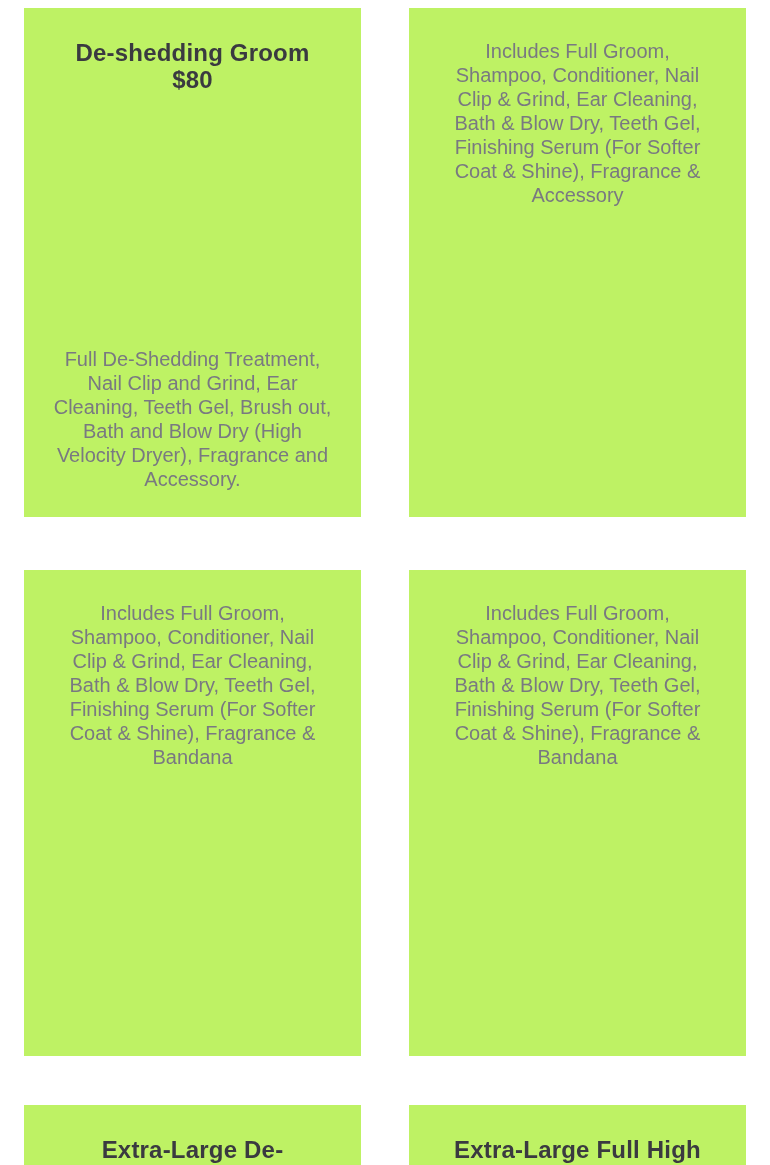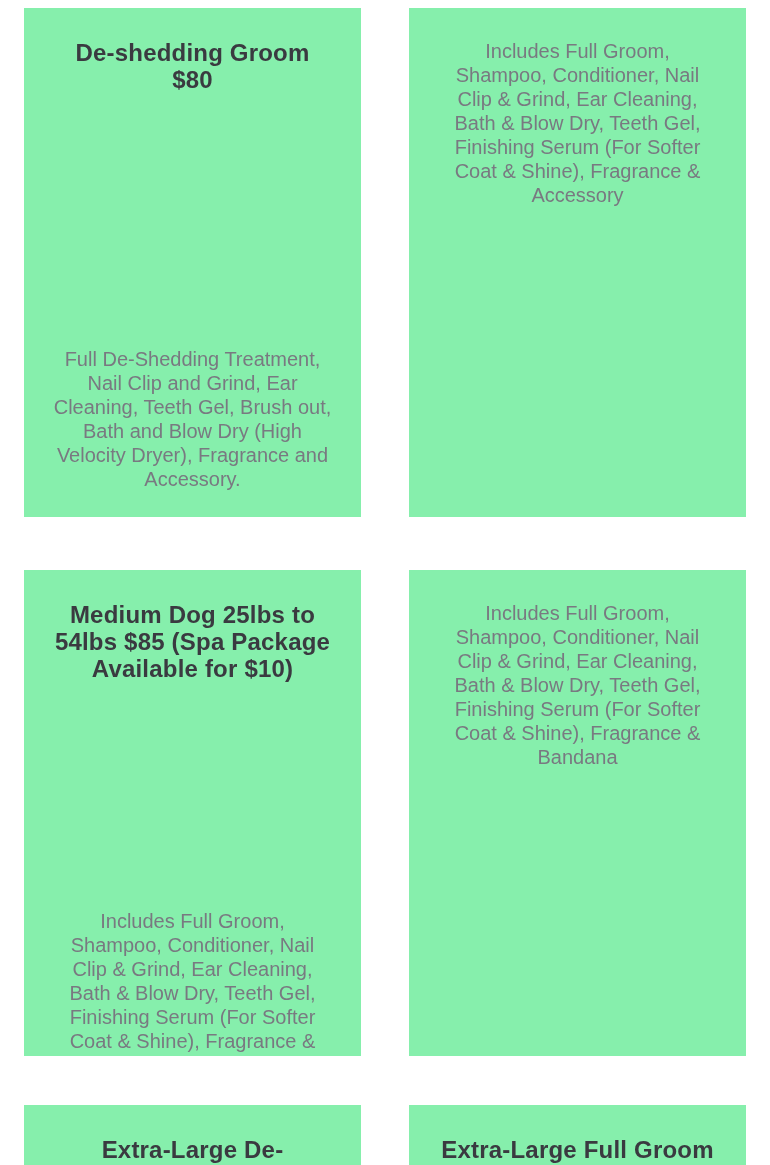--- a/index.html
+++ b/index.html
@@ -18,21 +18,21 @@
   }
   .row {
     display: grid;
     grid-template-columns: 337px 337px;
     column-gap: 48px;
     padding: 0 24px;
   }
   .row-2 { margin-top: 53px; }
   .row-3 { margin-top: 49px; }
   .card {
-    background: #86efac;
+    background: #bef264;
     box-sizing: border-box;
     padding: 31px 28px 0 28px;
     overflow: hidden;
   }
   .row-1 .card { height: 509px; }
   .row-2 .card { height: 486px; }
   .row-3 .card { height: 509px; }
   .title-area {
     height: 308px;
   }
@@ -66,36 +66,33 @@
       </div>
       <p class="card-desc">Full De-Shedding Treatment, Nail Clip and Grind, Ear Cleaning, Teeth Gel, Brush out, Bath and Blow Dry (High Velocity Dryer), Fragrance and Accessory.</p>
     </section>
     <section class="card">
       <p class="card-desc">Includes Full Groom, Shampoo, Conditioner, Nail Clip &amp; Grind, Ear Cleaning, Bath &amp; Blow Dry, Teeth Gel, Finishing Serum (For Softer Coat &amp; Shine), Fragrance &amp; Accessory</p>
     </section>
   </div>
 
   <div class="row row-2">
     <section class="card">
-      <div class="title-area">
-        <h2 class="card-title">Medium Dog 25lbs to 54lbs $85 (Spa Package Available for $10)</h2>
-      </div>
       <p class="card-desc">Includes Full Groom, Shampoo, Conditioner, Nail Clip &amp; Grind, Ear Cleaning, Bath &amp; Blow Dry, Teeth Gel,  Finishing Serum (For Softer Coat &amp; Shine), Fragrance &amp; Bandana</p>
     </section>
     <section class="card">
       <p class="card-desc">Includes Full Groom, Shampoo, Conditioner, Nail Clip &amp; Grind, Ear Cleaning, Bath &amp; Blow Dry, Teeth Gel, Finishing Serum (For Softer Coat &amp; Shine), Fragrance &amp; Bandana</p>
     </section>
   </div>
 
   <div class="row row-3">
     <section class="card">
       <div class="title-area">
         <h2 class="card-title">Extra-Large De-</h2>
       </div>
     </section>
     <section class="card">
       <div class="title-area">
-        <h2 class="card-title">Extra-Large Full Groom</h2>
+        <h2 class="card-title">Extra-Large Full High</h2>
       </div>
     </section>
   </div>
 
 </div>
 
 </body></html>

